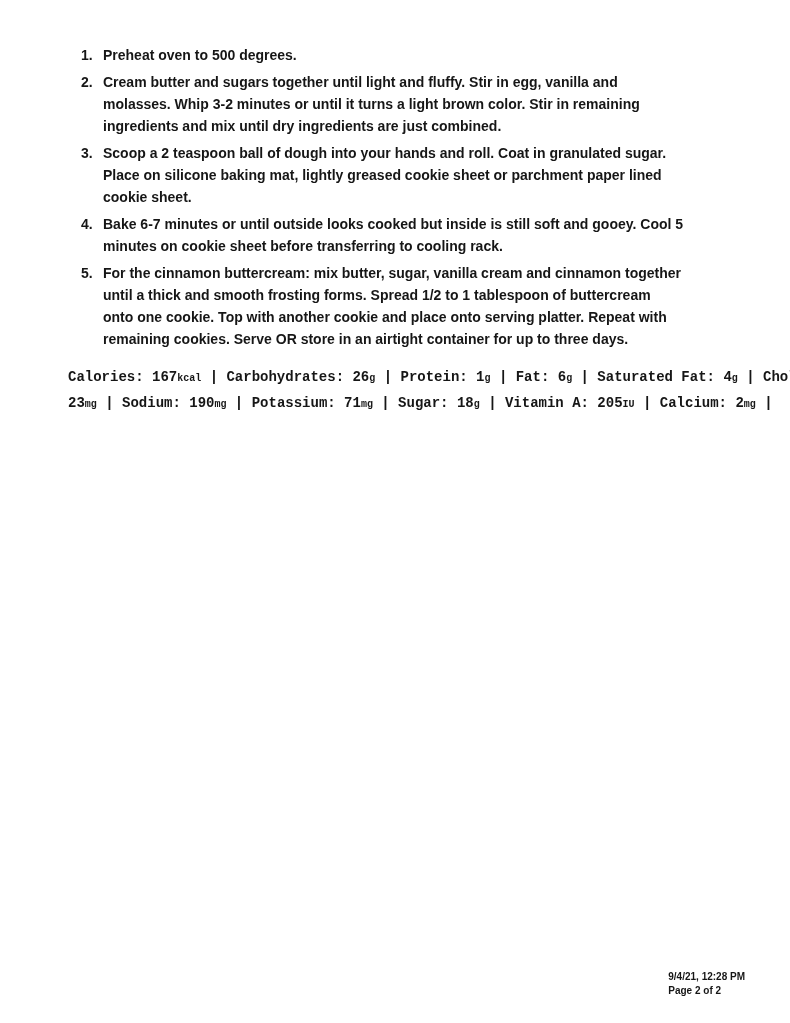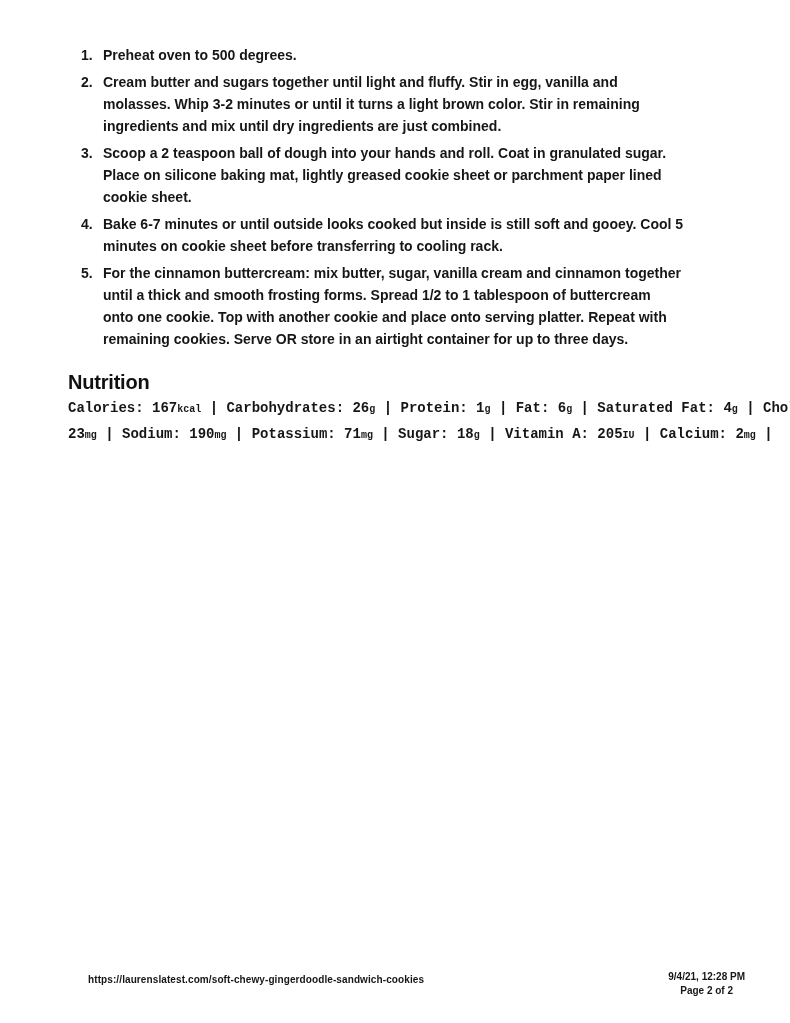--- a/index.html
+++ b/index.html
@@ -44,21 +44,21 @@
     top: 974px;
     font-size: 10px;
     letter-spacing: 0.1px;
   }
   .footer-right {
     position: absolute;
     right: 45px;
     top: 970px;
     font-size: 10px;
     line-height: 13.5px;
-    text-align: center;
+    text-align: left;
   }
 </style>
 </head>
 <body>
 
 <div class="page">
 
   <div class="instructions">
       <div class="step">
         <div class="step-num">1.</div>
@@ -83,27 +83,25 @@
       </div>
       <div class="step">
         <div class="step-num">5.</div>
         <div class="step-text">For the cinnamon buttercream: mix butter, sugar, vanilla cream and cinnamon together
 until a thick and smooth frosting forms. Spread 1/2 to 1 tablespoon of buttercream
 onto one cookie. Top with another cookie and place onto serving platter. Repeat with
 remaining cookies. Serve OR store in an airtight container for up to three days.</div>
       </div>
     </div>
 
-  <h2 class="nutrition-heading">Nutrition</h2>
 
   <div class="nutrition-facts">
       <div class="nutri-line"><span>Calories: 167</span><span class="unit">kcal</span><span> | Carbohydrates: 26</span><span class="unit">g</span><span> | Protein: 1</span><span class="unit">g</span><span> | Fat: 6</span><span class="unit">g</span><span> | Saturated Fat: 4</span><span class="unit">g</span><span> | Cholesterol:</span></div>
       <div class="nutri-line"><span>23</span><span class="unit">mg</span><span> | Sodium: 190</span><span class="unit">mg</span><span> | Potassium: 71</span><span class="unit">mg</span><span> | Sugar: 18</span><span class="unit">g</span><span> | Vitamin A: 205</span><span class="unit">IU</span><span> | Calcium: 2</span><span class="unit">mg</span><span> |</span></div>
     </div>
 
-  <div class="footer-url">https://laurenslatest.com/soft-chewy-gingerdoodle-sandwich-cookies</div>
 
   <div class="footer-right">
     <div>9/4/21, 12:28 PM</div>
     <div>Page 2 of 2</div>
   </div>
 
 </div>
 
 </body></html>

